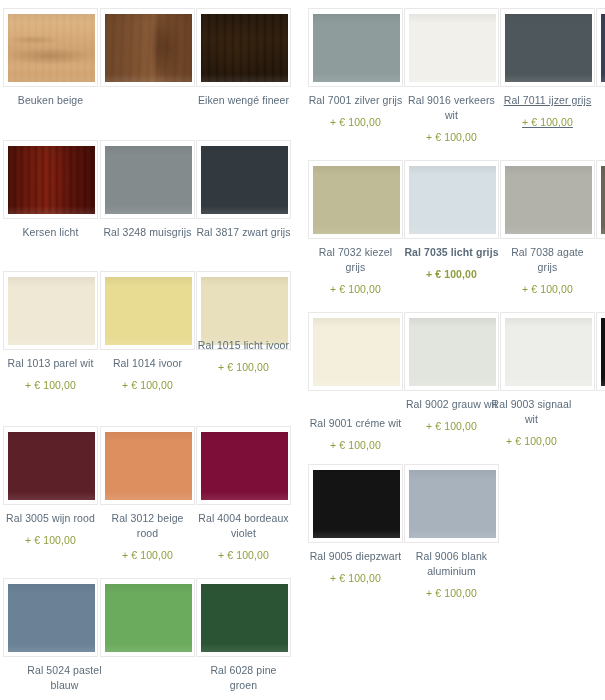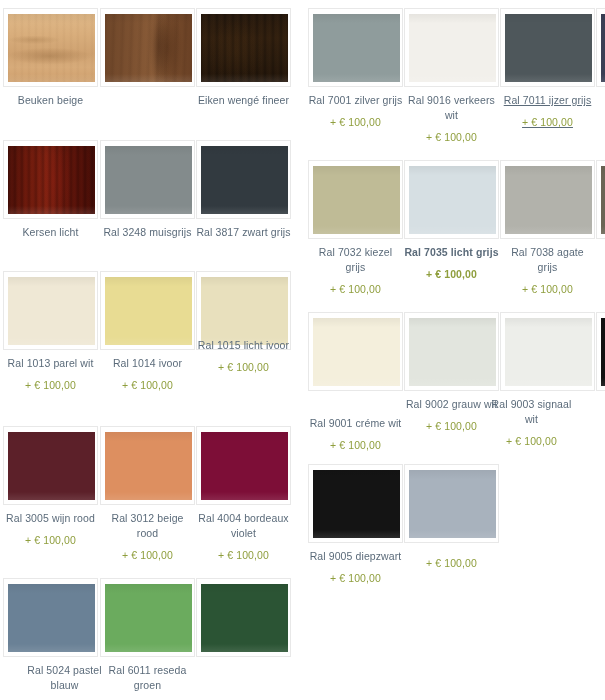--- a/index.html
+++ b/index.html
@@ -160,24 +160,24 @@
           <div class="swatch-img" style="background: rgb(125, 14, 55);"></div>
         </div>
         <div class="swatch-caption" style="left: 196px; top: 511px;"><span>Ral 4004 bordeaux violet</span><span class="swatch-price">+ € 100,00</span></div>
         <div class="swatch-card" style="left: 3px; top: 578px;">
           <div class="swatch-img" style="background: rgb(106, 129, 150);"></div>
         </div>
         <div class="swatch-caption" style="left: 17px; top: 663px;"><span>Ral 5024 pastel blauw</span></div>
         <div class="swatch-card" style="left: 100px; top: 578px;">
           <div class="swatch-img" style="background: rgb(107, 171, 94);"></div>
         </div>
-        <div class="swatch-caption" style="left: 100px; top: 663px;"><span>Ral 6011 reseda groen</span></div>
         <div class="swatch-card" style="left: 196px; top: 578px;">
           <div class="swatch-img" style="background: rgb(43, 84, 52);"></div>
         </div>
+        <div class="swatch-caption" style="left: 196px; top: 663px;"><span>Ral 6028 pine groen</span></div>
       </div>
   </div>
 
   <div class="panel" id="panel-right">
     <div class="grid" id="grid-right">
         <div class="swatch-card" style="left: 8px; top: 8px;">
           <div class="swatch-img" style="background: rgb(143, 156, 156);"></div>
         </div>
         <div class="swatch-caption" style="left: 8px; top: 93px;"><span>Ral 7001 zilver grijs</span><span class="swatch-price">+ € 100,00</span></div>
         <div class="swatch-card" style="left: 104px; top: 8px;">
@@ -224,17 +224,17 @@
           <div class="swatch-img" style="background: rgb(17, 17, 17);"></div>
         </div>
         <div class="swatch-caption" style="left: 296px; top: 397px;"></div>
         <div class="swatch-card" style="left: 8px; top: 464px;">
           <div class="swatch-img" style="background: rgb(20, 20, 20);"></div>
         </div>
         <div class="swatch-caption" style="left: 8px; top: 549px;"><span>Ral 9005 diepzwart</span><span class="swatch-price">+ € 100,00</span></div>
         <div class="swatch-card" style="left: 104px; top: 464px;">
           <div class="swatch-img" style="background: rgb(168, 178, 189);"></div>
         </div>
-        <div class="swatch-caption" style="left: 104px; top: 549px;"><span class="swatch-price">+ € 100,00</span></div>
+        <div class="swatch-caption" style="left: 104px; top: 549px;"><span>Ral 9006 blank aluminium</span><span class="swatch-price">+ € 100,00</span></div>
       </div>
   </div>
 
 </div>
 
 </body></html>

